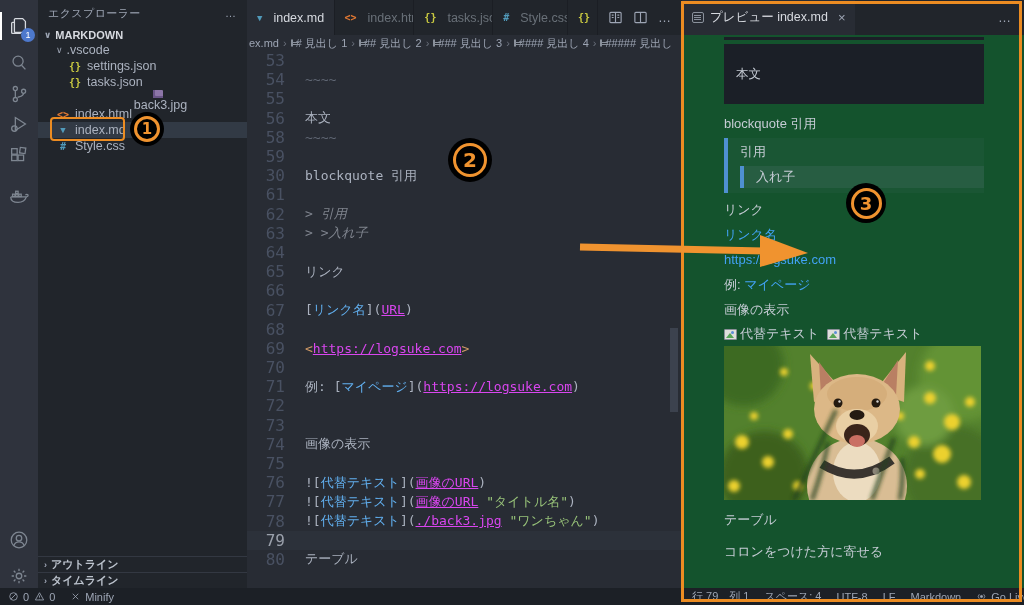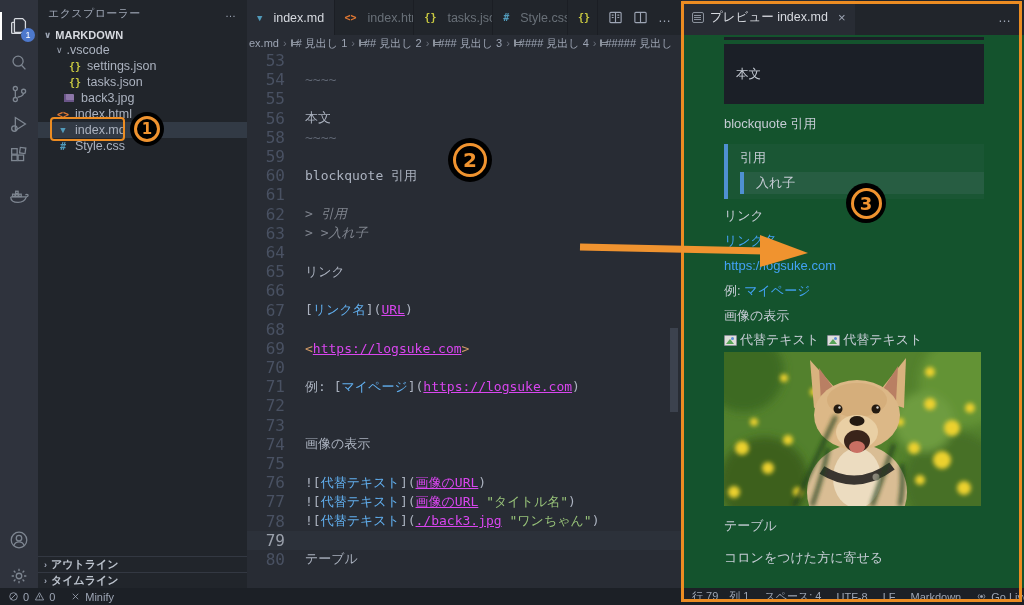--- a/index.html
+++ b/index.html
@@ -61,21 +61,21 @@
   #pv-tabbar { position:absolute; left:0; top:0; right:0; height:35px; background:#21252b; display:flex; }
   .pv-tab { display:flex; align-items:center; gap:6px; background:#282c34; color:#d7dae0; font-size:12.5px; padding:0 10px; cursor:pointer; }
   .pv-tab .close { color:#9da5b4; font-size:13px; margin-left:4px; cursor:pointer; }
   .pv-ico { display:inline-block; width:12px; height:11px; border:1px solid #8a919c; border-radius:2px; position:relative; }
   .pv-ico::after { content:""; position:absolute; left:1px; top:2px; width:7px; height:1px; background:#8a919c; box-shadow:0 2px 0 #8a919c, 0 4px 0 #8a919c; }
   #pv-dots { margin-left:auto; align-self:center; padding-right:12px; color:#9da5b4; letter-spacing:1px; cursor:pointer; }
   #pv-content { position:absolute; left:42px; right:40px; top:35px; bottom:17px; overflow:hidden; font-size:13px; color:#c6ccd5; }
   .pv-sliver { height:3px; margin-top:2px; background:#1b1f27; }
   .pv-code { margin-top:4px; height:60px; background:#1b1f27; padding:22px 12px; font-family:"DejaVu Sans Mono",monospace; font-size:12.5px; color:#c6ccd5; }
   .pv-p { margin-top:12px; line-height:16px; }
-  .pv-quote { margin-top:12px; border-left:4px solid #4f90d1; background:rgba(120,130,150,.07); padding:5px 0 5px 12px; }
+  .pv-quote { margin-top:6px; border-left:4px solid #4f90d1; background:rgba(120,130,150,.07); padding:5px 0 5px 12px; }
   .pv-quote-inner { margin-top:5px; border-left:4px solid #4f90d1; background:rgba(140,150,170,.12); padding:2px 0 2px 12px; }
   .pv-link { color:#42a2f5; cursor:pointer; }
   .pv-imgblock { position:relative; margin-top:8px; }
   .pv-altrow { display:flex; align-items:center; gap:2px; line-height:16px; }
   .bimg { width:13px; height:11px; background:#dfdfdb; border:1px solid #8a8f98; border-radius:1px; position:relative; margin-right:1px; flex:none; }
   .bimg::after { content:""; position:absolute; left:1px; bottom:1px; border-left:4px solid transparent; border-right:4px solid transparent; border-bottom:5px solid #57a457; }
   .bimg::before { content:""; position:absolute; right:2px; top:1px; width:3px; height:3px; border-radius:50%; background:#5b8dd6; }
   .pv-dog { display:block; margin-top:4px; width:257px; height:154px; }
   .pv-ul { margin:10px 0 0 26px; line-height:16px; list-style:disc; }
   
@@ -175,21 +175,21 @@
           <span>.vscode</span>
         </div>
         <div class="tree-row" style="padding-left: 30px;">
           <span class="fico fico-json">{}</span>
           <span>settings.json</span>
         </div>
         <div class="tree-row" style="padding-left: 30px;">
           <span class="fico fico-json">{}</span>
           <span>tasks.json</span>
         </div>
-        <div class="tree-row" style="padding-left: 24px;">
+        <div class="tree-row" style="padding-left: 36px; flex-direction: column;">
           <span class="fico fico-image">
             <i></i>
           </span>
           <span>back3.jpg</span>
         </div>
         <div class="tree-row" style="padding-left: 18px;">
           <span class="fico fico-html">&lt;&gt;</span>
           <span>index.html</span>
         </div>
         <div class="tree-row selected" style="padding-left: 18px;">
@@ -265,21 +265,21 @@
         <span class="bc-ico"></span>
         <span>##### 見出し5</span>
       </div>
     <div id="code">
         <div class="cl"><span class="gut">53</span><span class="src"></span></div>
         <div class="cl"><span class="gut">54</span><span class="src"><span class="tk-g">~~~~</span></span></div>
         <div class="cl"><span class="gut">55</span><span class="src"></span></div>
         <div class="cl"><span class="gut">56</span><span class="src"><span class="tk-d">本文</span></span></div>
         <div class="cl"><span class="gut">58</span><span class="src"><span class="tk-g">~~~~</span></span></div>
         <div class="cl"><span class="gut">59</span><span class="src"></span></div>
-        <div class="cl"><span class="gut">60</span><span class="src"><span class="tk-d">blockquote 引用</span></span></div>
+        <div class="cl"><span class="gut">30</span><span class="src"><span class="tk-d">blockquote 引用</span></span></div>
         <div class="cl"><span class="gut">61</span><span class="src"></span></div>
         <div class="cl"><span class="gut">62</span><span class="src"><span class="tk-q">&gt; 引用</span></span></div>
         <div class="cl"><span class="gut">63</span><span class="src"><span class="tk-q">&gt; &gt;入れ子</span></span></div>
         <div class="cl"><span class="gut">64</span><span class="src"></span></div>
         <div class="cl"><span class="gut">65</span><span class="src"><span class="tk-d">リンク</span></span></div>
         <div class="cl"><span class="gut">66</span><span class="src"></span></div>
         <div class="cl"><span class="gut">67</span><span class="src"><span class="tk-d">[</span><span class="tk-b">リンク名</span><span class="tk-d">](</span><span class="tk-p">URL</span><span class="tk-d">)</span></span></div>
         <div class="cl"><span class="gut">68</span><span class="src"></span></div>
         <div class="cl"><span class="gut">69</span><span class="src"><span class="tk-o">&lt;</span><span class="tk-p">https://logsuke.com</span><span class="tk-o">&gt;</span></span></div>
         <div class="cl"><span class="gut">70</span><span class="src"></span></div>

